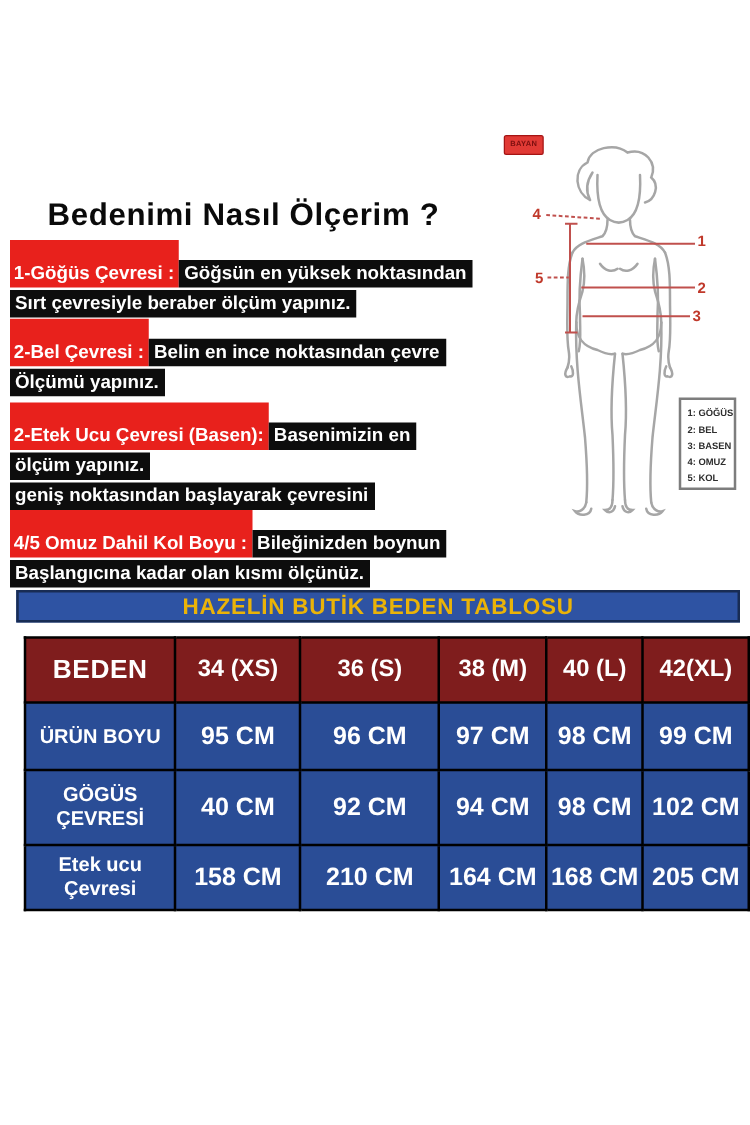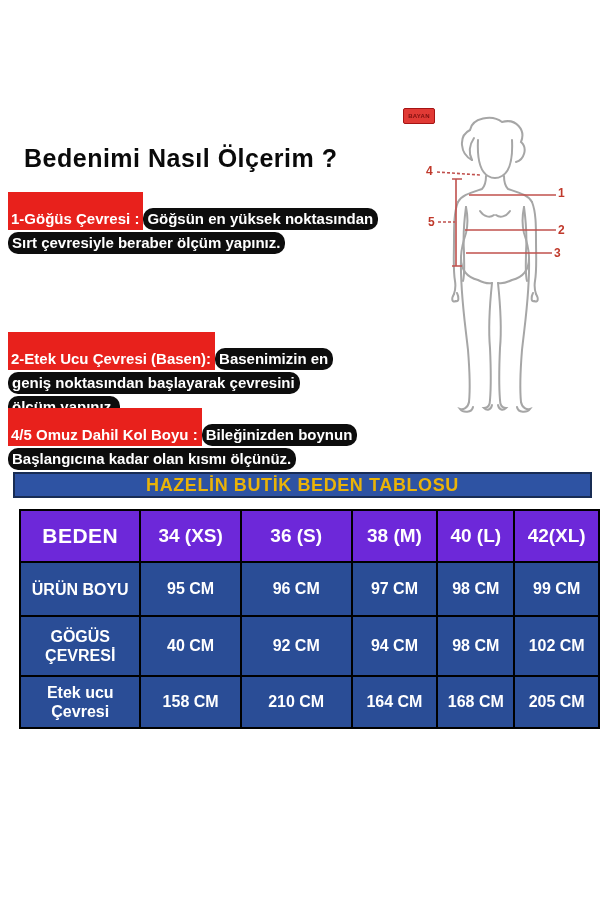--- a/index.html
+++ b/index.html
@@ -1,69 +1,73 @@
 <!DOCTYPE html>
 <html><head>
 <meta charset="utf-8">
 <style>
   html,body{margin:0;padding:0;background:#fff;}
   .canvas{position:relative;width:600px;height:900px;background:#ffffff;overflow:hidden;
           font-family:"Liberation Sans",sans-serif;}
   
-  .page-title{position:absolute;left:22px;top:142px;margin:2px;font-size:25px;font-weight:900;
+  .page-title{position:absolute;left:22px;top:142px;margin:16px;font-size:25px;font-weight:900;
               color:#0a0a0a;letter-spacing:.5px;white-space:nowrap;}
   
   .instr{position:absolute;left:8px;width:420px;}
   .instr .row{display:block;margin-bottom:2px;line-height:18px;}
   .lbl{display:inline-block;background:#e8211c;color:#ffffff;font-size:15px;font-weight:bold;
        padding:18px 4px 2px 3px;}
   .hl{display:inline-block;background:#0d0d0d;color:#ffffff;font-size:15px;font-weight:bold;
-      padding:2px 5px 2px 4px;border-radius:10px;}
+      padding:2px 5px 2px 4px;}
   
   .figure-svg{position:absolute;left:400px;top:80px;width:200px;height:400px;}
   .badge{position:absolute;left:403px;top:108px;width:30px;height:14px;background:#e13a35;
          border:1px solid #a51414;border-radius:2px;color:#7c0f0f;font-size:6px;font-weight:bold;
          display:flex;align-items:center;justify-content:center;letter-spacing:.3px;}
   .mnum{position:absolute;color:#c0392b;font-size:12px;font-weight:bold;line-height:10px;}
   .legend-box{position:absolute;left:543px;top:318px;width:46px;height:74px;background:#fff;
               border:2px solid #7d7d7d;padding:4px 0 0 5px;box-sizing:border-box;}
   .legend-box .li{display:block;font-size:7.5px;font-weight:bold;color:#2e2e2e;line-height:13px;
                   white-space:nowrap;}
   
   .tbl-title{position:absolute;left:13px;top:472px;width:579px;height:26px;background:#2e53a3;
              border:2px solid #182c54;box-sizing:border-box;display:flex;align-items:center;
              justify-content:center;color:#eab308;font-size:18px;font-weight:600;letter-spacing:.6px;}
   
   .size-table{position:absolute;left:19px;top:509px;border-collapse:collapse;table-layout:fixed;}
   .size-table td{border:2px solid #000;text-align:center;vertical-align:middle;color:#fff;
                  font-weight:bold;padding:0 2px;box-sizing:border-box;}
-  .size-table .hdr{background:#6d28d9;font-size:19px;}
+  .size-table .hdr{background:#7f1d1d;font-size:19px;}
   .size-table .hdr.first{font-size:21px;letter-spacing:.5px;}
-  .size-table .cell{background:#2a4d96;font-size:16px;}
+  .size-table .cell{background:#2a4d96;font-size:20px;}
   .size-table .rowlbl{background:#2a4d96;font-size:16px;line-height:19px;}
   .c0{width:123px;} .c1{width:104px;} .c2{width:116px;margin-top:20px;} .c3{width:89px;} .c4{width:80px;} .c5{width:86px;}
   .r0{height:52px;} .r1{height:54px;} .r2{height:60px;} .r3{height:52px;}
 </style>
 </head>
 <body>
 
 <div class="canvas">
 
   <h1 class="page-title">Bedenimi Nasıl Ölçerim ?</h1>
 
   <div class="instr" style="top:192px">
     <span class="row"><span class="lbl">1-Göğüs Çevresi :</span><span class="hl">Göğsün en yüksek noktasından</span></span>
     <span class="row"><span class="hl">Sırt çevresiyle beraber ölçüm yapınız.</span></span>
   </div>
 
+  <div class="instr" style="top:255px">
+    <span class="row"><span class="lbl">2-Bel Çevresi :</span><span class="hl">Belin en ince noktasından çevre</span></span>
+    <span class="row"><span class="hl">Ölçümü yapınız.</span></span>
+  </div>
 
-  <div class="instr" style="top:332px">
+  <div class="instr" style="top:322px">
     <span class="row"><span class="lbl">2-Etek Ucu Çevresi (Basen):</span><span class="hl">Basenimizin en</span></span>
+    <span class="row"><span class="hl">ölçüm yapınız.</span></span>
     <span class="row"><span class="hl">geniş noktasından başlayarak çevresini</span></span>
-    <span class="row"><span class="hl">ölçüm yapınız.</span></span>
   </div>
 
   <div class="instr" style="top:408px">
     <span class="row"><span class="lbl">4/5 Omuz Dahil Kol Boyu :</span><span class="hl">Bileğinizden boynun</span></span>
     <span class="row"><span class="hl">Başlangıcına kadar olan kısmı ölçünüz.</span></span>
   </div>
 
   <svg class="figure-svg" viewBox="0 0 200 400">
     <g stroke="#a6a6a6" stroke-width="2" fill="none" stroke-linecap="round">
 
@@ -111,20 +115,27 @@
   </svg>
 
   <div class="badge">BAYAN</div>
 
   <span class="mnum" style="left:426px;top:166px">4</span>
   <span class="mnum" style="left:558px;top:188px">1</span>
   <span class="mnum" style="left:428px;top:217px">5</span>
   <span class="mnum" style="left:558px;top:225px">2</span>
   <span class="mnum" style="left:554px;top:248px">3</span>
 
+  <div class="legend-box">
+    <span class="li">1: GÖĞÜS</span>
+    <span class="li">2: BEL</span>
+    <span class="li">3: BASEN</span>
+    <span class="li">4: OMUZ</span>
+    <span class="li">5: KOL</span>
+  </div>
 
   <div class="tbl-title">HAZELİN BUTİK BEDEN TABLOSU</div>
 
   <table class="size-table">
     <tbody>
         <tr class="r0">
       <td class="hdr first c0">BEDEN</td>
       <td class="hdr c1">34 (XS)</td>
       <td class="hdr c2">36 (S)</td>
       <td class="hdr c3">38 (M)</td>

